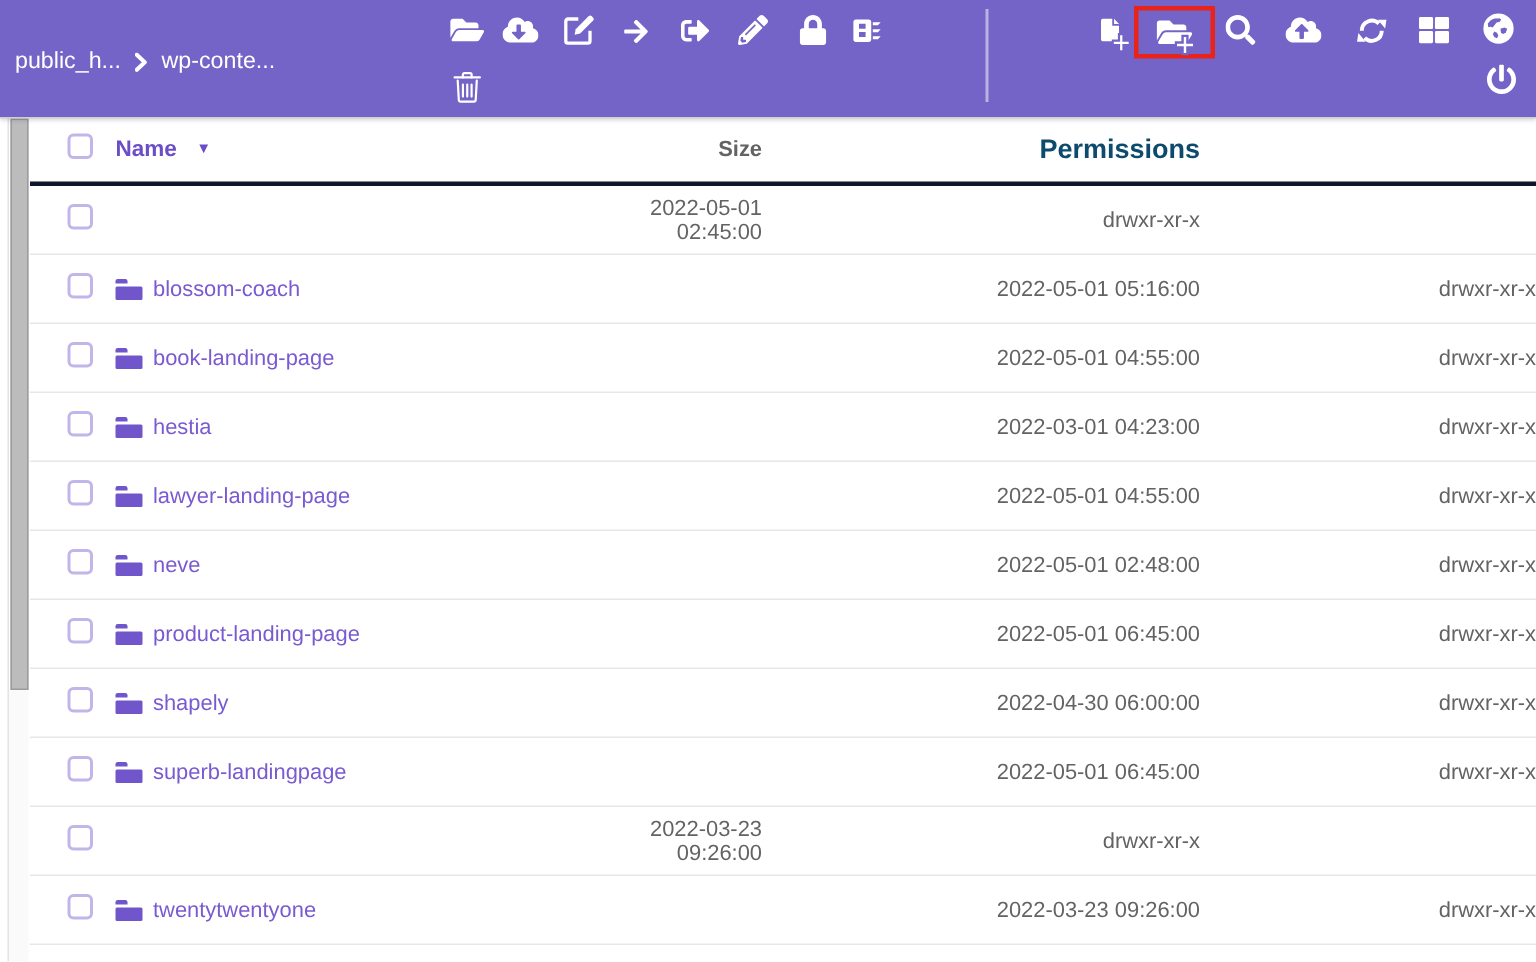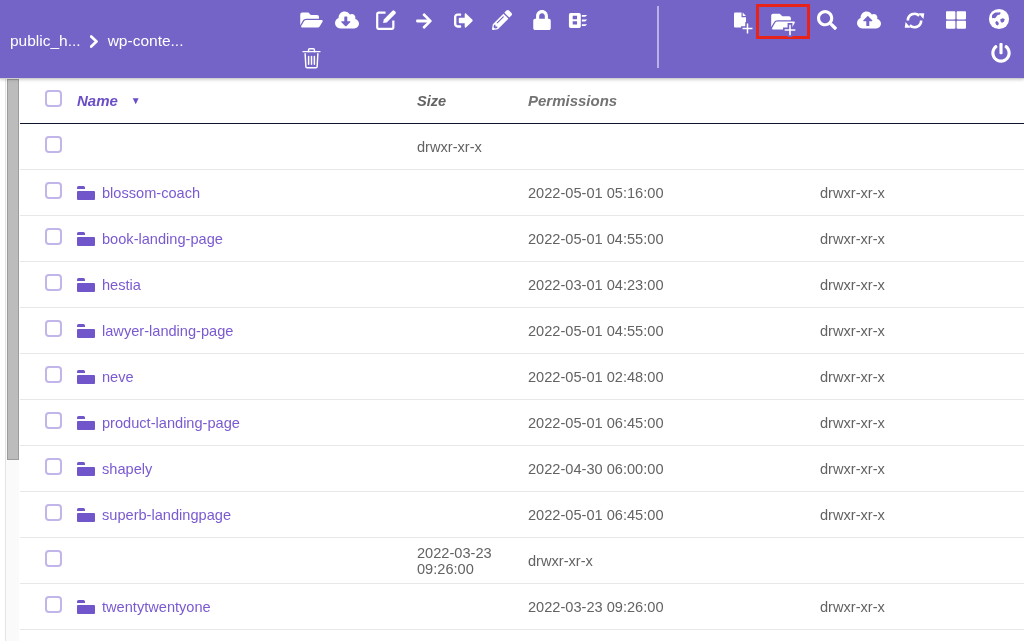--- a/index.html
+++ b/index.html
@@ -28,29 +28,29 @@
   .content { position: relative; height: 563px; background: #fff; }
 
   .scrollbar { position: absolute; left: 5px; top: 0; width: 14px; height: 563px;
     background: #fafafa; border-left: 1px solid #e4e4e4; }
   .scroll-thumb { position: absolute; left: 1px; top: 1px; width: 12px; height: 381px;
     background: #bcbcbc; border: 1px solid #9c9c9c; }
 
   .table { margin-left: 20px; }
   .trow { display: grid; grid-template-columns: 57px 320px 111px 292px 1fr;
     height: 46px; align-items: center; border-bottom: 1px solid #e7e7e7; background: #fff; }
-  .thead { border-bottom: 1px solid #0f172a; font-style: italic; }
+  .thead { border-bottom: 3px solid #0f172a; }
   .col-label { color: #6b4ec7; font-weight: 700; font-size: 15px; }
   .sort-ind { font-size: 10px; margin-left: 6px; color: #6b4ec7; }
 
   .c-check { padding-left: 25px; }
   .checkbox { display: inline-block; width: 17px; height: 17px; background: #fff;
     border: 2px solid #c2b5ea; border-radius: 4px; cursor: pointer; }
   .c-name { display: flex; align-items: center; gap: 7px; }
-  .c-size, .c-date, .c-perms { padding-left: 20px; }
+  .c-size, .c-date, .c-perms { padding-left: 20px; text-align: right; }
   .c-date, .c-perms { color: #636363; font-size: 14.6px; }
   .c-size { color: #636363; font-size: 14.6px; }
   .name-link { color: #7a5ad1; font-size: 14.6px; text-decoration: none; cursor: pointer; }
 
   .folder-ic { position: relative; width: 18px; height: 14px; flex: 0 0 18px; }
   .folder-ic .tab { position: absolute; top: 0; left: 0; width: 8px; height: 3.5px;
     background: #7156cb; border-radius: 1.5px 1.5px 0 0; }
   .folder-ic .bdy { position: absolute; top: 5px; left: 0; right: 0; bottom: 0;
     background: #7156cb; border-radius: 1px; }
 </style>
@@ -198,29 +198,30 @@
   <div class="table">
     <div class="trow thead">
       <div class="c-check">
         <span class="checkbox"></span>
       </div>
       <div class="c-name">
         <span class="col-label">Name</span>
         <span class="sort-ind">▼</span>
       </div>
       <div class="c-size col-label">Size</div>
-      <div class="c-perms col-label" style="color:#737373;font-size:15px">Permissions</div>
+      <div class="c-perms col-label" style="color:#0c4a6e;font-size:18px">Permissions</div>
     </div>
 
     <div>
   <div class="trow">
     <div class="c-check">
       <span class="checkbox"></span>
     </div>
     <div class="c-size"></div>
+    <div class="c-date">2022-05-01 02:45:00</div>
     <div class="c-perms">drwxr-xr-x</div>
   </div>
 
   <div class="trow">
     <div class="c-check">
       <span class="checkbox"></span>
     </div>
     <div class="c-name">
       <span class="folder-ic">
               <span class="tab"></span>

